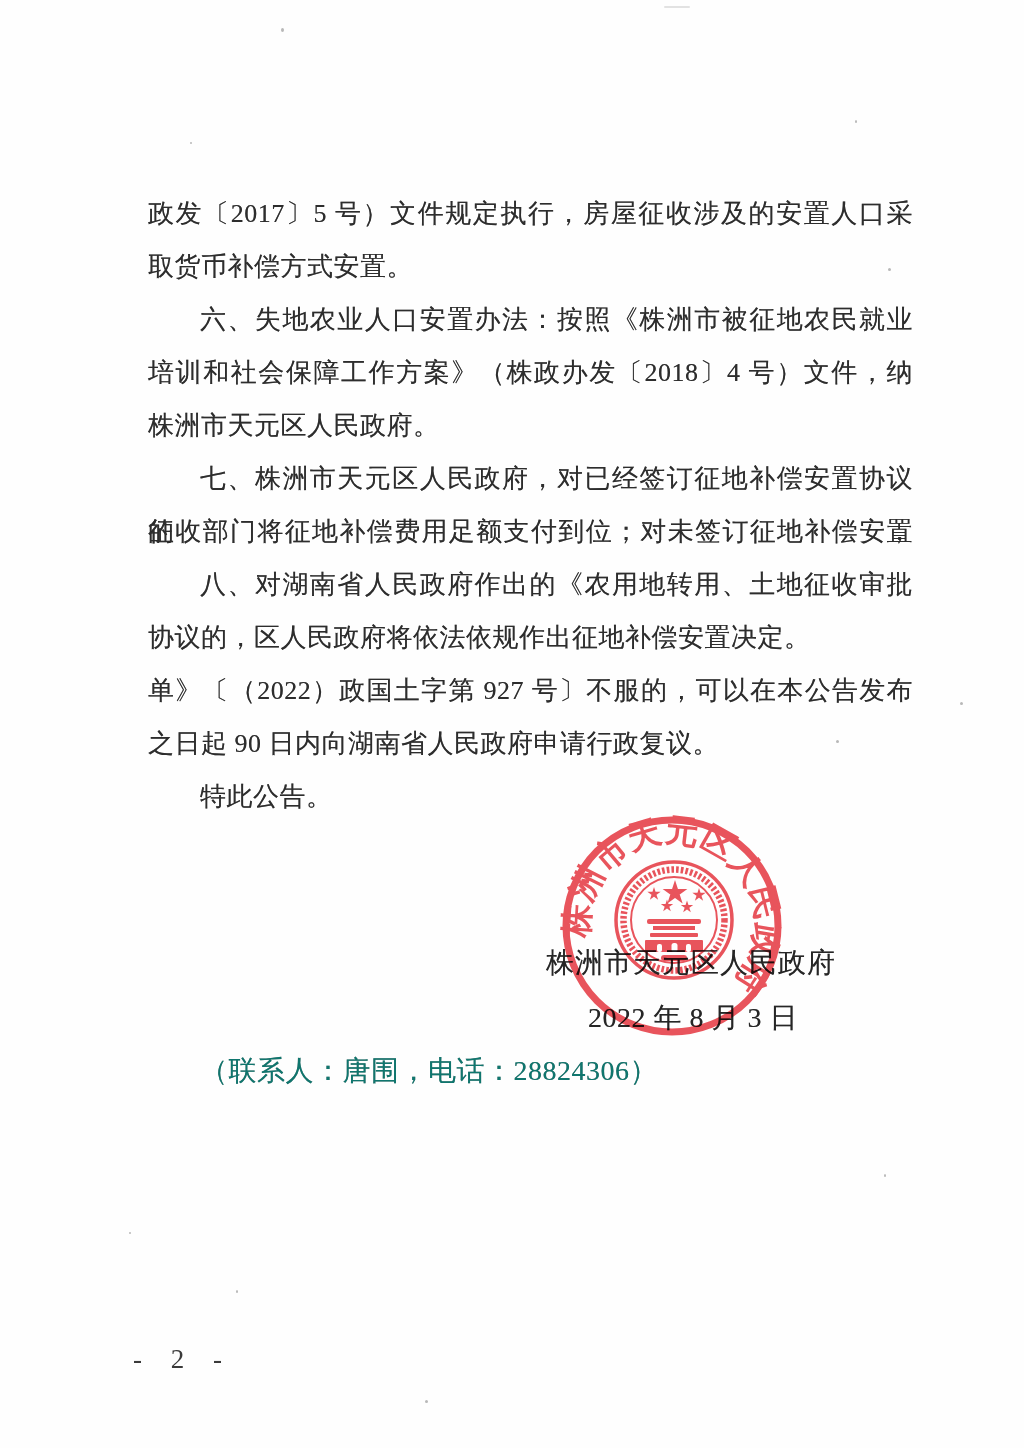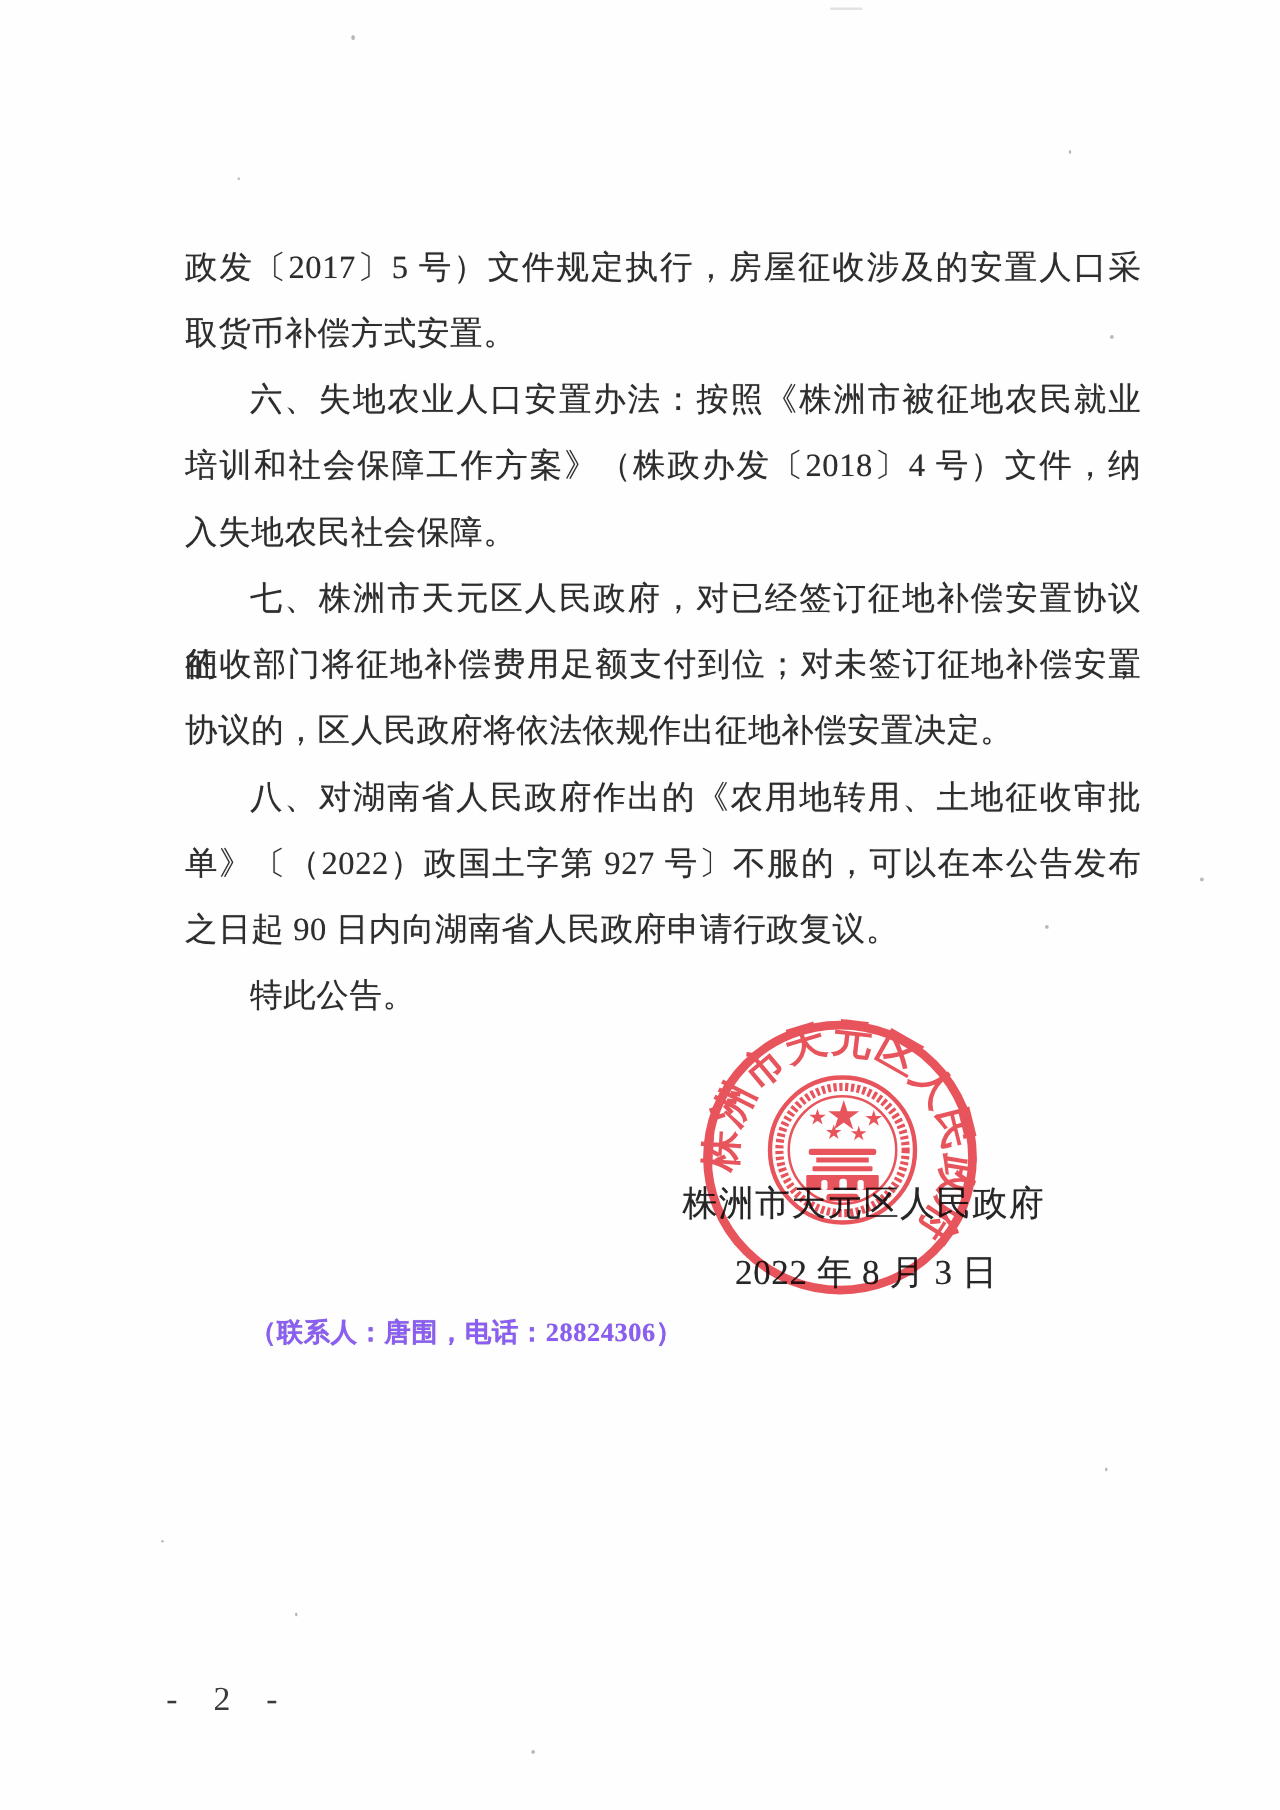--- a/index.html
+++ b/index.html
@@ -35,22 +35,22 @@
     z-index:1;
   }
   .date{
     position:absolute;left:588px;top:999px;
     font-size:28px;letter-spacing:.5px;
     color:#262626;text-shadow:0 0 .6px rgba(40,40,40,.5);
     z-index:1;
   }
   .contact{
     position:absolute;left:200px;top:1052px;
-    font-size:21px;letter-spacing:.5px;
-    color:#8b5cf6;text-shadow:0 0 .6px rgba(40,40,40,.5);font-weight:bold;
+    font-size:28px;letter-spacing:.5px;
+    color:#0f766e;text-shadow:0 0 .6px rgba(40,40,40,.5);
   }
   .pageno{
     position:absolute;left:133px;top:1344px;
     font-size:27px;letter-spacing:9px;word-spacing:4px;
     color:#3a3a3a;
   }
   
   .seal{
     position:absolute;left:556px;top:804px;
     width:232px;height:244px;
@@ -72,25 +72,25 @@
 </head>
 <body>
 
 <div class="page">
 
   <main class="body-text">
     <div class="ln full">政发〔2017〕5 号）文件规定执行，房屋征收涉及的安置人口采</div>
     <div class="ln">取货币补偿方式安置。</div>
     <div class="ln full ind">六、失地农业人口安置办法：按照《株洲市被征地农民就业</div>
     <div class="ln full">培训和社会保障工作方案》（株政办发〔2018〕4 号）文件，纳</div>
-    <div class="ln">入失地农民社会保障。</div>
+    <div class="ln">株洲市天元区人民政府。</div>
     <div class="ln full ind">七、株洲市天元区人民政府，对已经签订征地补偿安置协议的，</div>
     <div class="ln full">征收部门将征地补偿费用足额支付到位；对未签订征地补偿安置</div>
+    <div class="ln full ind">八、对湖南省人民政府作出的《农用地转用、土地征收审批</div>
     <div class="ln">协议的，区人民政府将依法依规作出征地补偿安置决定。</div>
-    <div class="ln full ind">八、对湖南省人民政府作出的《农用地转用、土地征收审批</div>
     <div class="ln full">单》〔（2022）政国土字第 927 号〕不服的，可以在本公告发布</div>
     <div class="ln">之日起 90 日内向湖南省人民政府申请行政复议。</div>
     <div class="ln ind">特此公告。</div>
   </main>
 
   <div class="signature">株洲市天元区人民政府</div>
   <div class="date">2022 年 8 月 3 日</div>
   <div class="contact">（联系人：唐围，电话：28824306）</div>
   <div class="pageno">- 2 -</div>
 

